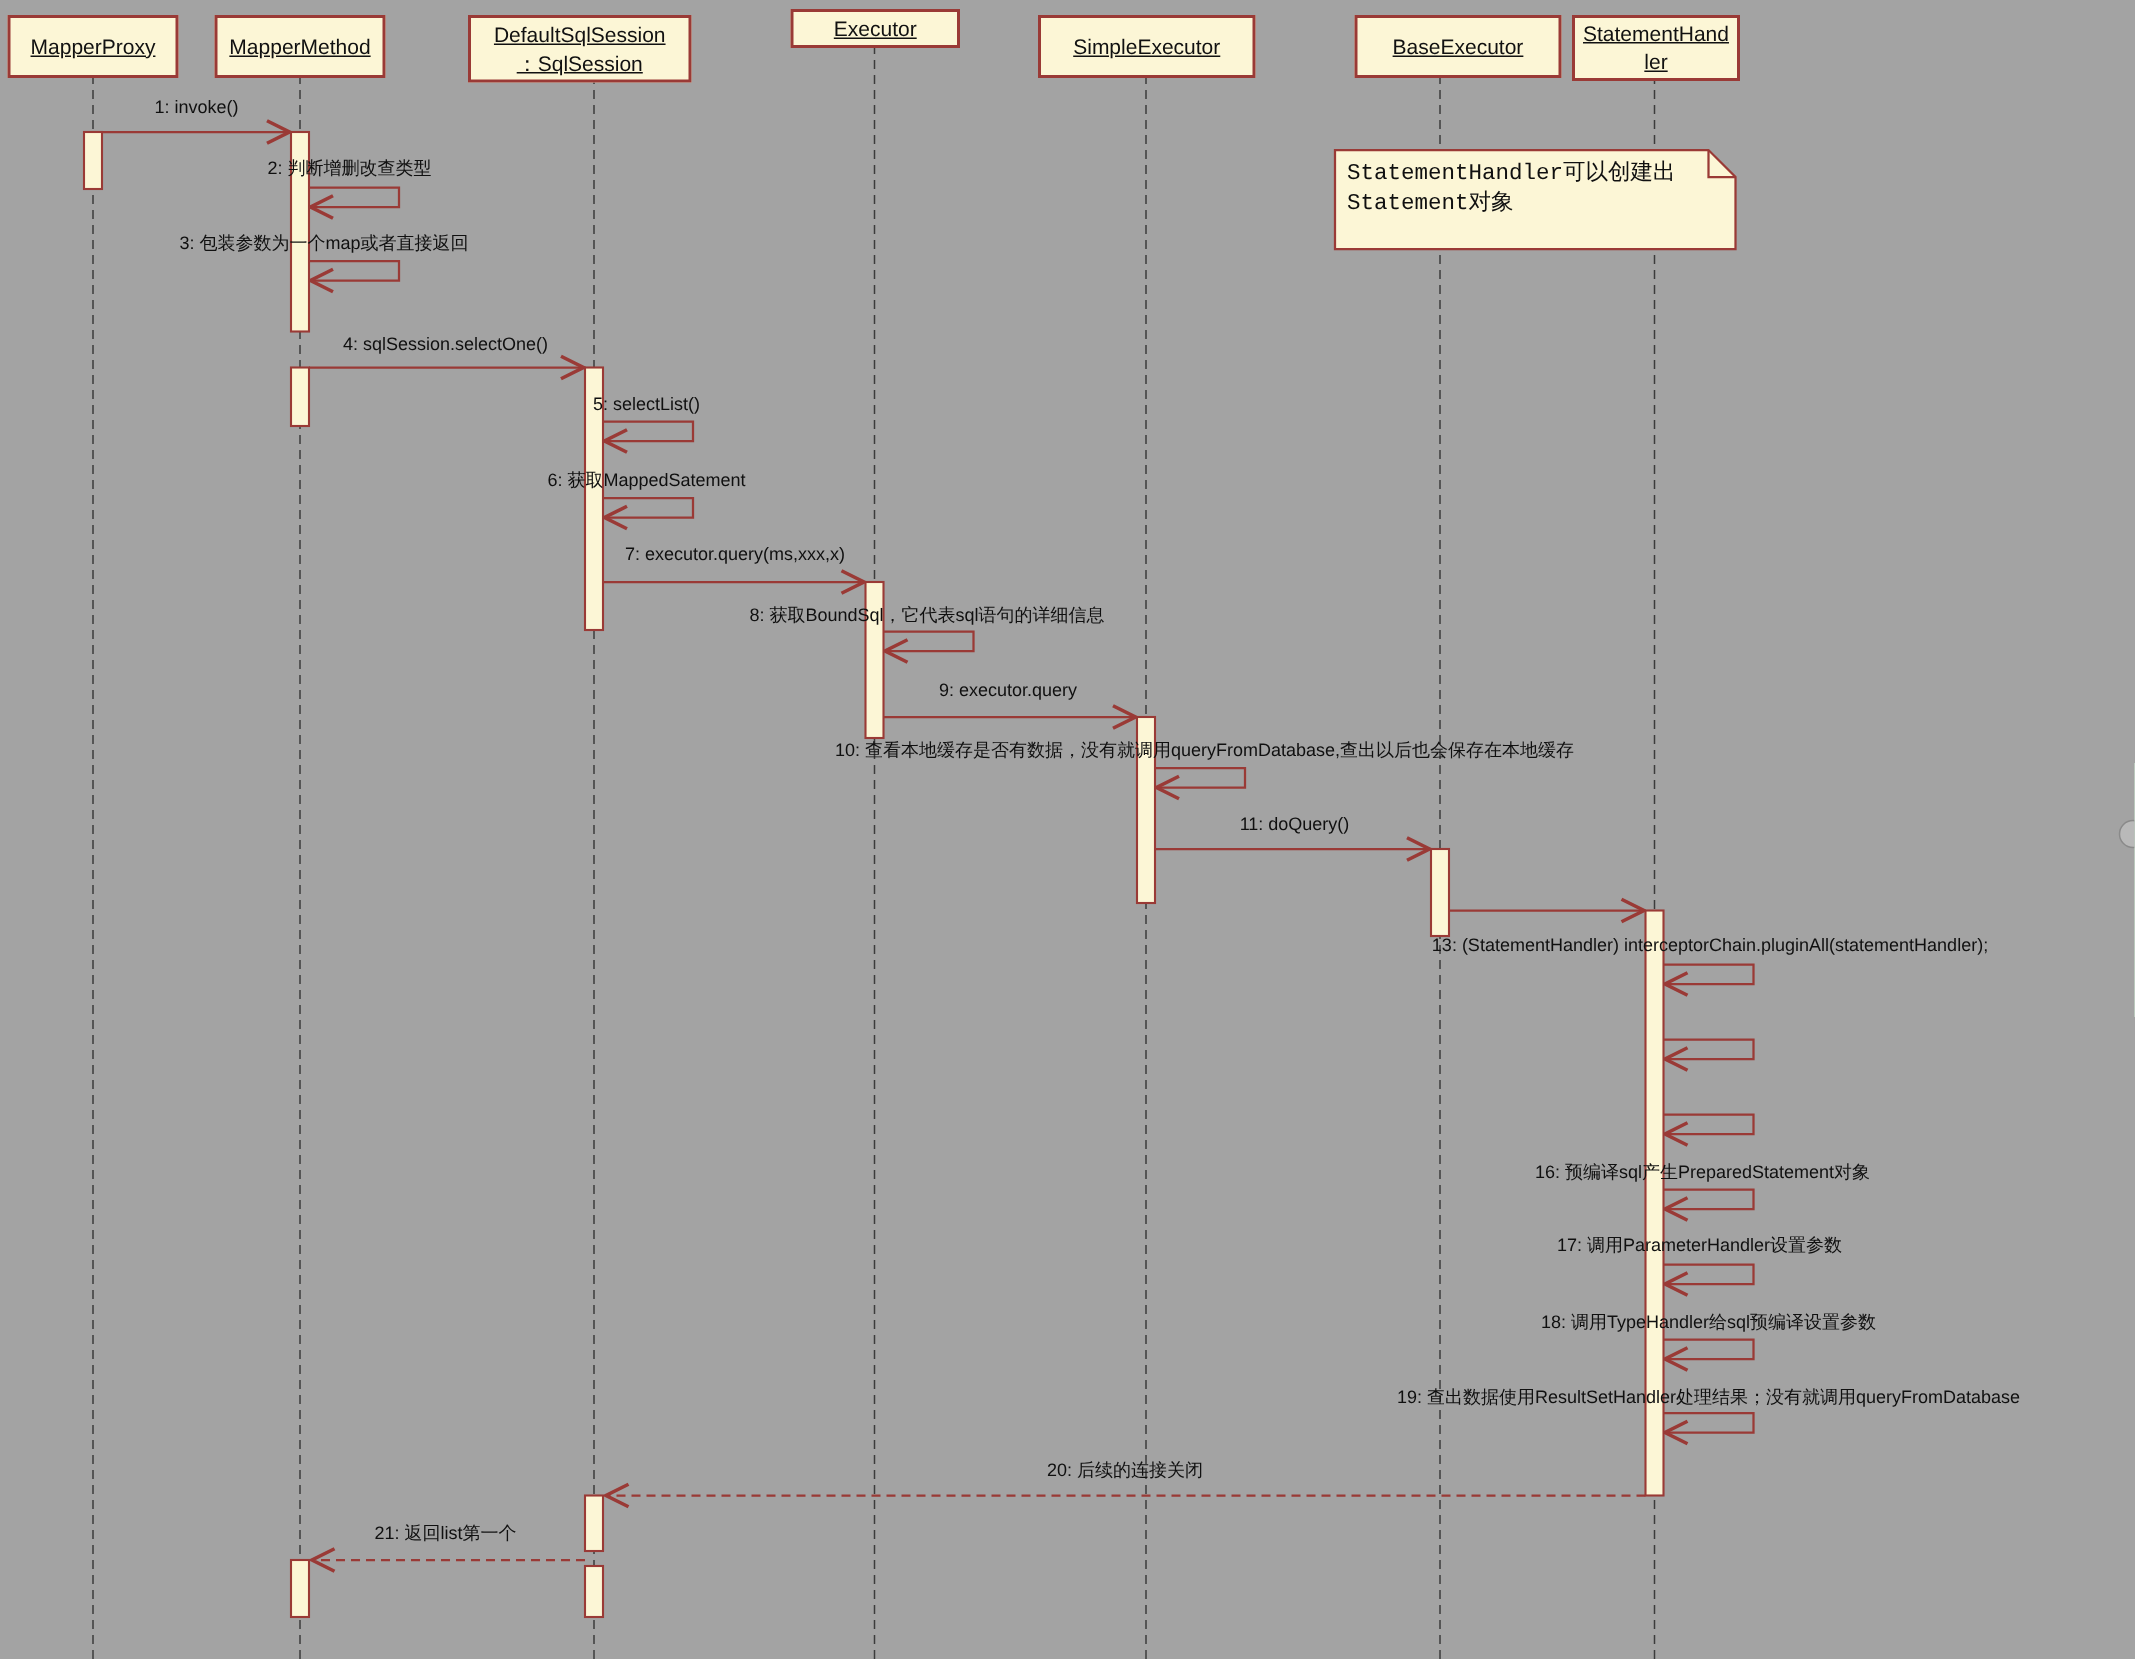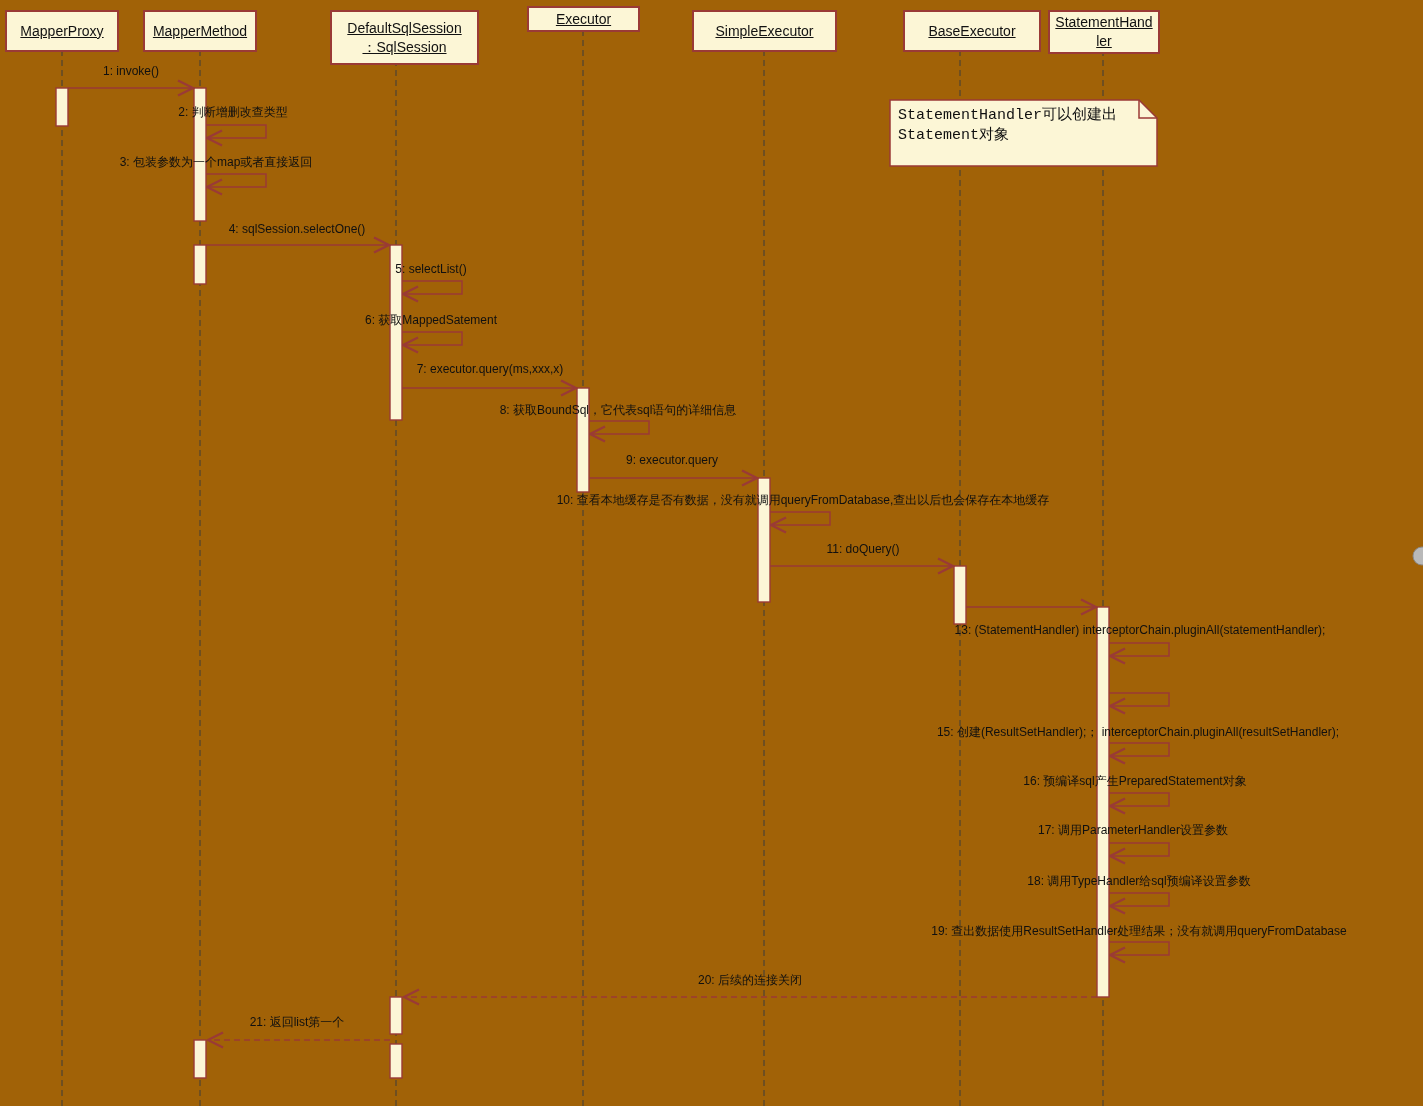--- a/index.html
+++ b/index.html
@@ -2,21 +2,21 @@
 <html><head>
 <meta charset="utf-8">
 <style>
   * { margin: 0; padding: 0; box-sizing: border-box; }
   html, body { background: #cde7d1; }
   body { font-family: "Liberation Sans", "DejaVu Sans", sans-serif; }
   .diagram {
     position: relative;
     width: 1423px;
     height: 1106px;
-    background: #a16207;
+    background: #a3a3a3;
     overflow: hidden;
   }
   .layer { position: absolute; left: 0; top: 0; }
   .participant {
     position: absolute;
     background: #fcf6d6;
     border: 2px solid #9a3a36;
     display: flex;
     flex-direction: column;
     align-items: center;
@@ -115,21 +115,21 @@
 
     <circle cx="1422" cy="556" r="9" fill="#b9b9b9" stroke="#8a8a8a" stroke-width="1"></circle>
   </svg>
 
   <div class="participant" style="left:5px;top:10px;width:114px;height:42px">
     <span class="pline">MapperProxy</span>
   </div>
   <div class="participant" style="left:143px;top:10px;width:114px;height:42px">
     <span class="pline">MapperMethod</span>
   </div>
-  <div class="participant" style="left:330px;top:10px;width:149px;height:55px">
+  <div class="participant" style="left:312px;top:10px;width:149px;height:45px">
     <span class="pline">DefaultSqlSession</span>
     <span class="pline">：SqlSession</span>
   </div>
   <div class="participant" style="left:527px;top:6px;width:113px;height:26px">
     <span class="pline">Executor</span>
   </div>
   <div class="participant" style="left:692px;top:10px;width:145px;height:42px">
     <span class="pline">SimpleExecutor</span>
   </div>
   <div class="participant" style="left:903px;top:10px;width:138px;height:42px">
@@ -150,21 +150,20 @@
   <div class="msg" style="left:216px;top:154px">3: 包装参数为一个map或者直接返回</div>
   <div class="msg" style="left:297px;top:222px">4: sqlSession.selectOne()</div>
   <div class="msg" style="left:431px;top:262px">5: selectList()</div>
   <div class="msg" style="left:431px;top:312px">6: 获取MappedSatement</div>
   <div class="msg" style="left:490px;top:362px">7: executor.query(ms,xxx,x)</div>
   <div class="msg" style="left:618px;top:402px">8: 获取BoundSql，它代表sql语句的详细信息</div>
   <div class="msg" style="left:672px;top:453px">9: executor.query</div>
   <div class="msg" style="left:803px;top:492px">10: 查看本地缓存是否有数据，没有就调用queryFromDatabase,查出以后也会保存在本地缓存</div>
   <div class="msg" style="left:863px;top:542px">11: doQuery()</div>
   <div class="msg" style="left:1140px;top:623px">13: (StatementHandler) interceptorChain.pluginAll(statementHandler);</div>
-  <div class="msg" style="left:1138px;top:724px">15: 创建(ResultSetHandler);； interceptorChain.pluginAll(resultSetHandler);</div>
   <div class="msg" style="left:1135px;top:773px">16: 预编译sql产生PreparedStatement对象</div>
   <div class="msg" style="left:1133px;top:822px">17: 调用ParameterHandler设置参数</div>
   <div class="msg" style="left:1139px;top:873px">18: 调用TypeHandler给sql预编译设置参数</div>
   <div class="msg" style="left:1139px;top:923px">19: 查出数据使用ResultSetHandler处理结果；没有就调用queryFromDatabase</div>
   <div class="msg" style="left:750px;top:972px">20: 后续的连接关闭</div>
   <div class="msg" style="left:297px;top:1014px">21: 返回list第一个</div>
 
 </div>
 
 </body></html>

